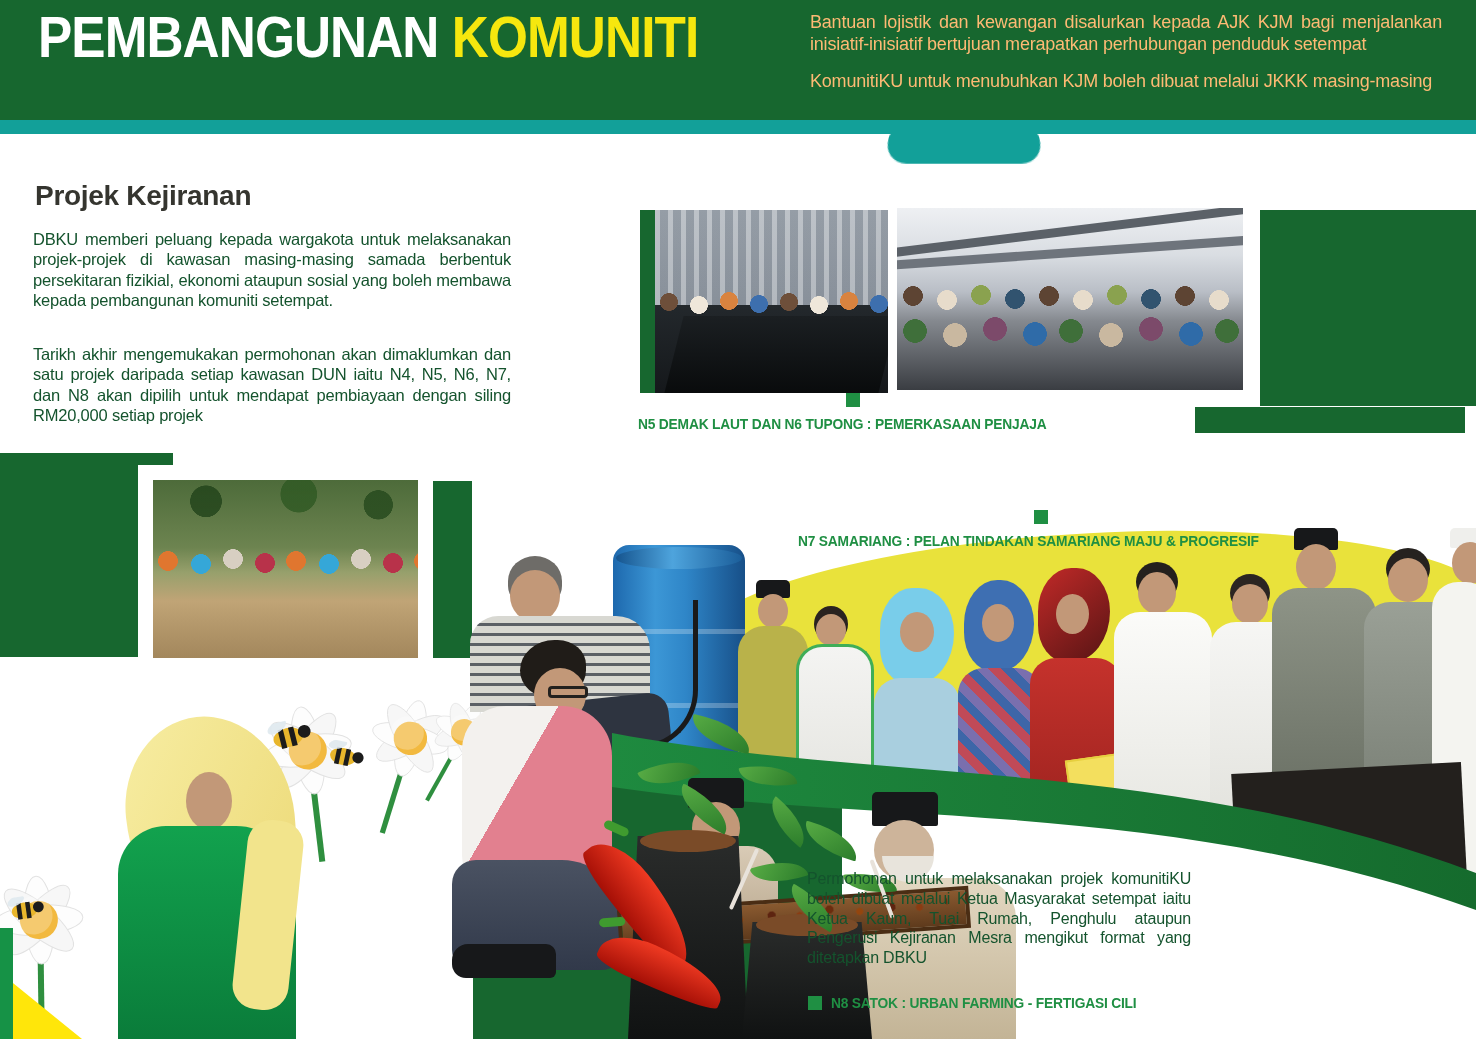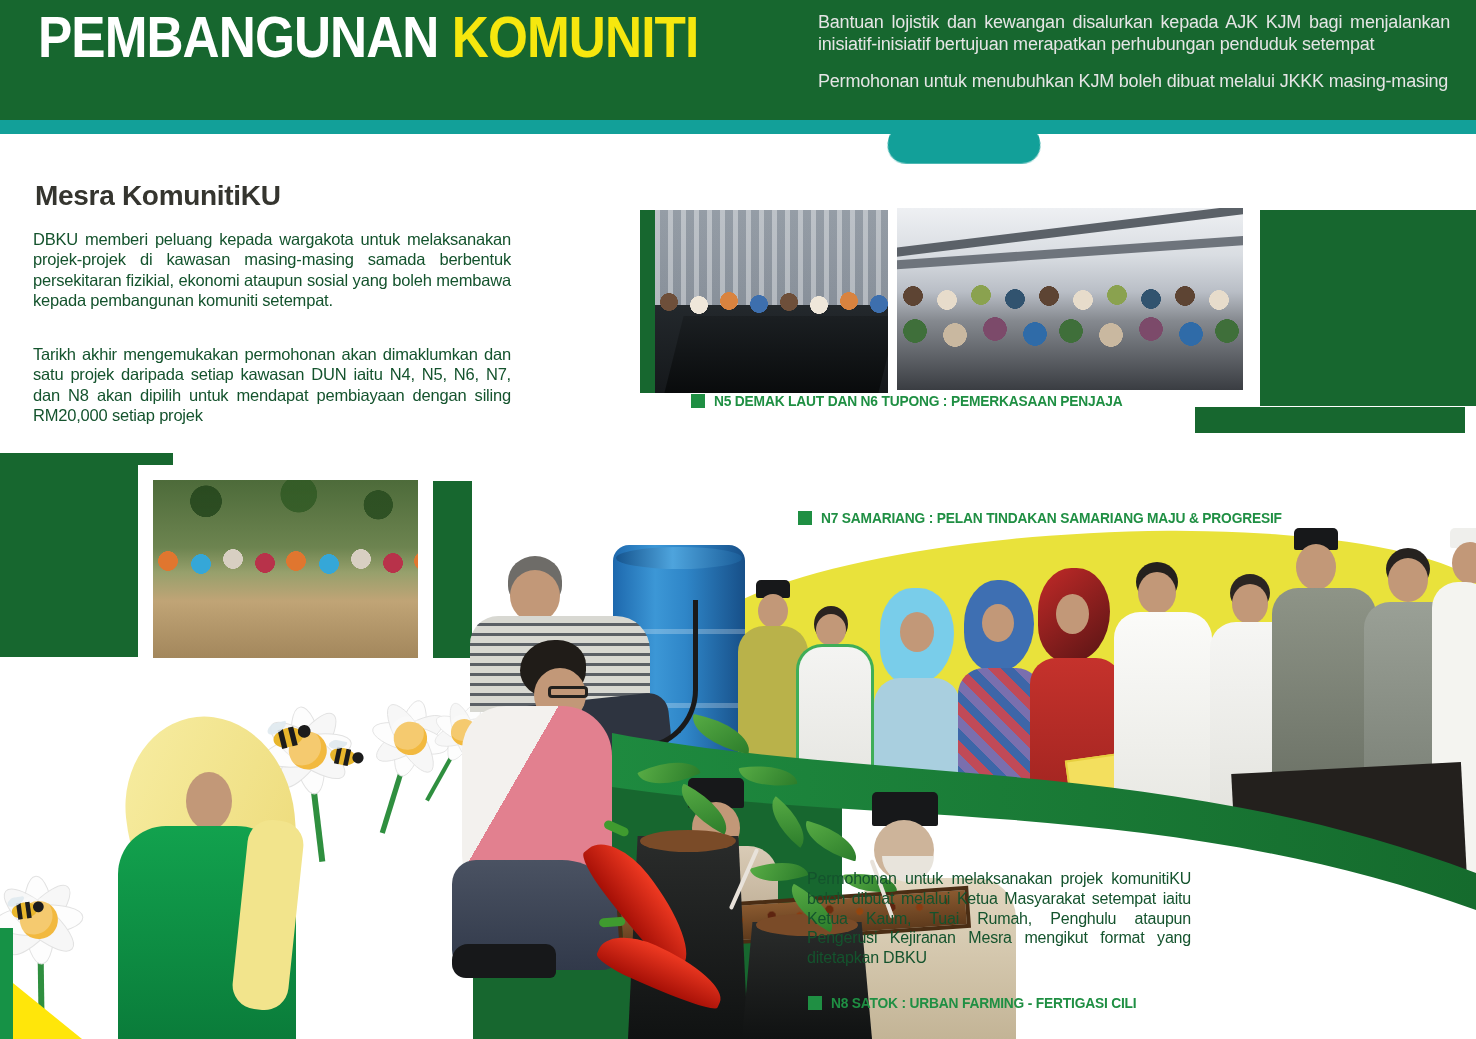--- a/index.html
+++ b/index.html
@@ -21,21 +21,21 @@
   }
 
   
   .masthead{left:0;top:0;width:1476px;height:120px;background:var(--green);z-index:5;}
   .masthead h1{
     position:absolute;left:38px;top:4px;margin:0;color:#fff;
     font-size:57px;font-weight:bold;letter-spacing:-1px;white-space:nowrap;
     transform:scaleX(.9);transform-origin:left center;
   }
   .masthead h1 .accent{color:var(--yellow);}
-  .mast-text{position:absolute;left:810px;top:12px;width:632px;color:#e5e5e5;margin-left:8px;}
+  .mast-text{position:absolute;left:810px;top:12px;width:632px;color:#fdba74;}
   .mast-text p{margin:0;font-size:18px;line-height:1.22;text-align:justify;letter-spacing:-.2px;}
   .mast-text p + p{margin-top:15px;}
   .teal-strip{left:0;top:120px;width:1476px;height:14px;background:var(--teal);z-index:5;}
   .teal-tab{
     left:890px;top:133px;width:148px;height:28px;background:var(--teal);
     border-radius:4px 4px 22px 22px;
     transform:perspective(40px) rotateX(8deg);transform-origin:50% 0;z-index:5;
   }
 
   
@@ -51,23 +51,23 @@
   .para-2{left:33px;top:344px;width:478px;}
   .para-3{left:807px;top:869px;width:384px;font-size:16px;z-index:14;}
 
   
   .caption{display:flex;align-items:center;gap:9px;z-index:16;}
   .caption .sq{width:14px;height:14px;background:var(--cap-green);flex:0 0 auto;}
   .caption .txt{
     font-weight:bold;color:var(--cap-green);font-size:14.5px;letter-spacing:-.2px;
     white-space:nowrap;transform:scaleX(.95);transform-origin:left center;
   }
-  .caption-n5{left:691px;top:393px;}
+  .caption-n5{left:638px;top:393px;flex-direction:column;}
   .caption-n4{left:10px;top:672px;}
-  .caption-n7{left:798px;top:510px;}
+  .caption-n7{left:798px;top:510px;flex-direction:column;}
   .caption-n8{left:808px;top:995px;}
 
   
   .gblock{background:var(--green);}
   
   .photo{position:absolute;overflow:hidden;z-index:4;}
   .crowd-row{position:absolute;left:0;right:0;background-repeat:repeat-x;}
 
   .ph-meeting{background:linear-gradient(180deg,#9aa2ab 0%,#8b939d 52%,#23282c 52%,#15181b 100%);}
   .ph-meeting .blinds{position:absolute;left:0;top:0;right:0;height:52%;
@@ -147,27 +147,27 @@
 </style>
 </head>
 <body>
 
 <div class="page">
 
   <header class="abs masthead">
     <h1><span>PEMBANGUNAN</span> <span class="accent">KOMUNITI</span></h1>
     <div class="mast-text">
       <p>Bantuan lojistik dan kewangan disalurkan kepada AJK KJM bagi menjalankan inisiatif-inisiatif bertujuan merapatkan perhubungan penduduk setempat</p>
-      <p>Permohonan untuk menubuhkan KJM boleh dibuat melalui JKKK masing-masing</p>
+      <p>KomunitiKU untuk menubuhkan KJM boleh dibuat melalui JKKK masing-masing</p>
     </div>
   </header>
   <div class="abs teal-strip"></div>
   <div class="abs teal-tab"></div>
 
-  <h2 class="abs section-title">Mesra KomunitiKU</h2>
+  <h2 class="abs section-title">Projek Kejiranan</h2>
   <p class="abs body-para para-1">DBKU memberi peluang kepada wargakota untuk melaksanakan projek-projek di kawasan masing-masing samada berbentuk persekitaran fizikial, ekonomi ataupun sosial yang boleh membawa kepada pembangunan komuniti setempat.</p>
   <p class="abs body-para para-2">Tarikh akhir mengemukakan permohonan akan dimaklumkan dan satu projek daripada setiap kawasan DUN iaitu N4, N5, N6, N7, dan N8 akan dipilih untuk mendapat pembiayaan dengan siling RM20,000 setiap projek</p>
 
   <div class="abs gblock" style="left:640px;top:210px;width:16px;height:183px;z-index:3;"></div>
   <div class="photo ph-meeting" style="left:655px;top:210px;width:233px;height:183px;">
     <div class="blinds"></div>
     <div class="crowd-row" style="top:44%;height:30px;background-image:radial-gradient(circle 9px at 14px 11px,#6e4f3a 97%,transparent),radial-gradient(circle 9px at 44px 14px,#efe7da 97%,transparent),radial-gradient(circle 9px at 74px 10px,#d9833f 97%,transparent),radial-gradient(circle 9px at 104px 13px,#3d6fae 97%,transparent);background-size:120px 30px;"></div>
     <div class="table"></div>
   </div>
   <div class="photo ph-hall" style="left:897px;top:208px;width:346px;height:182px;">

